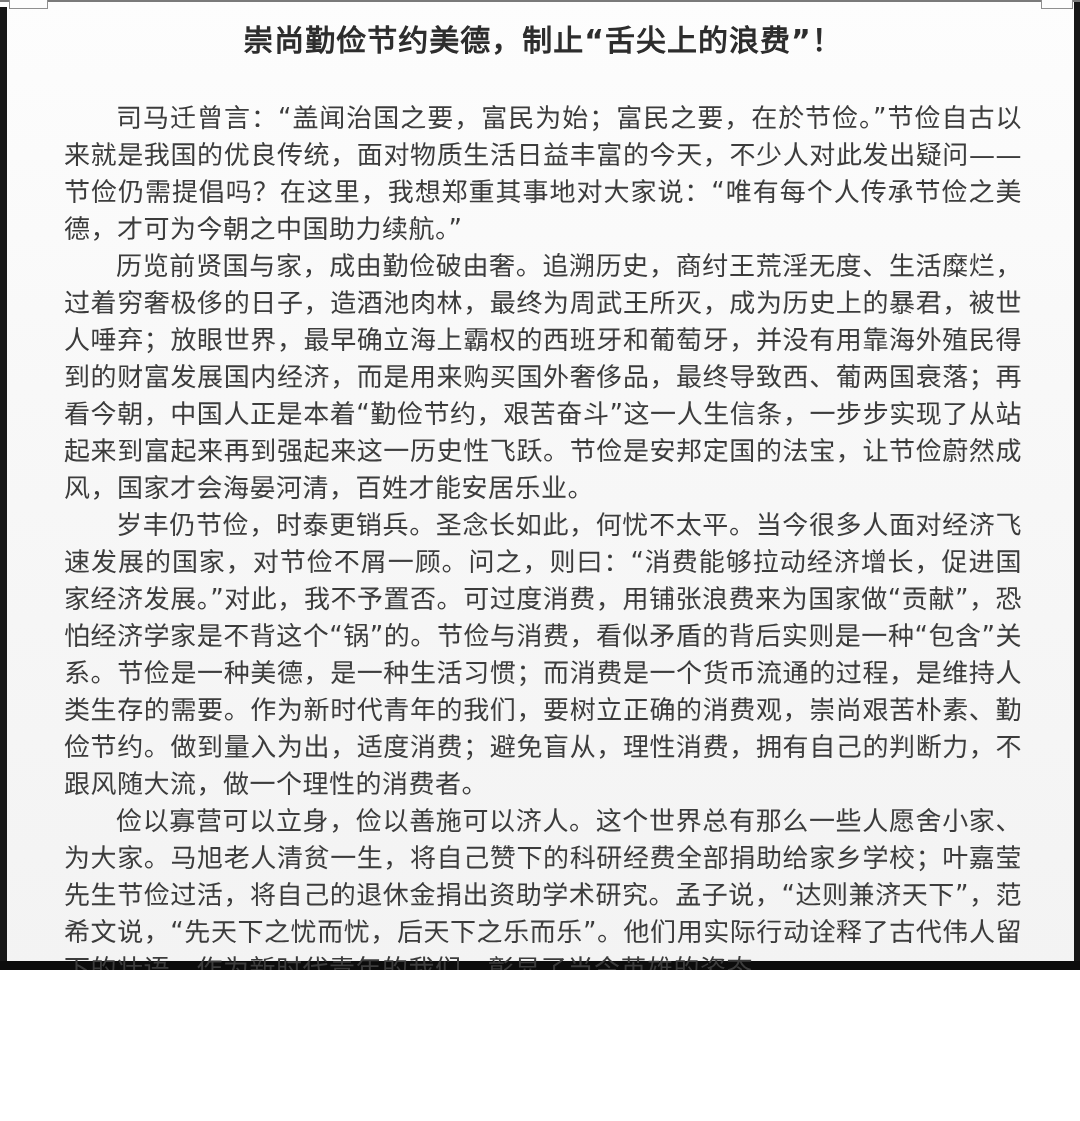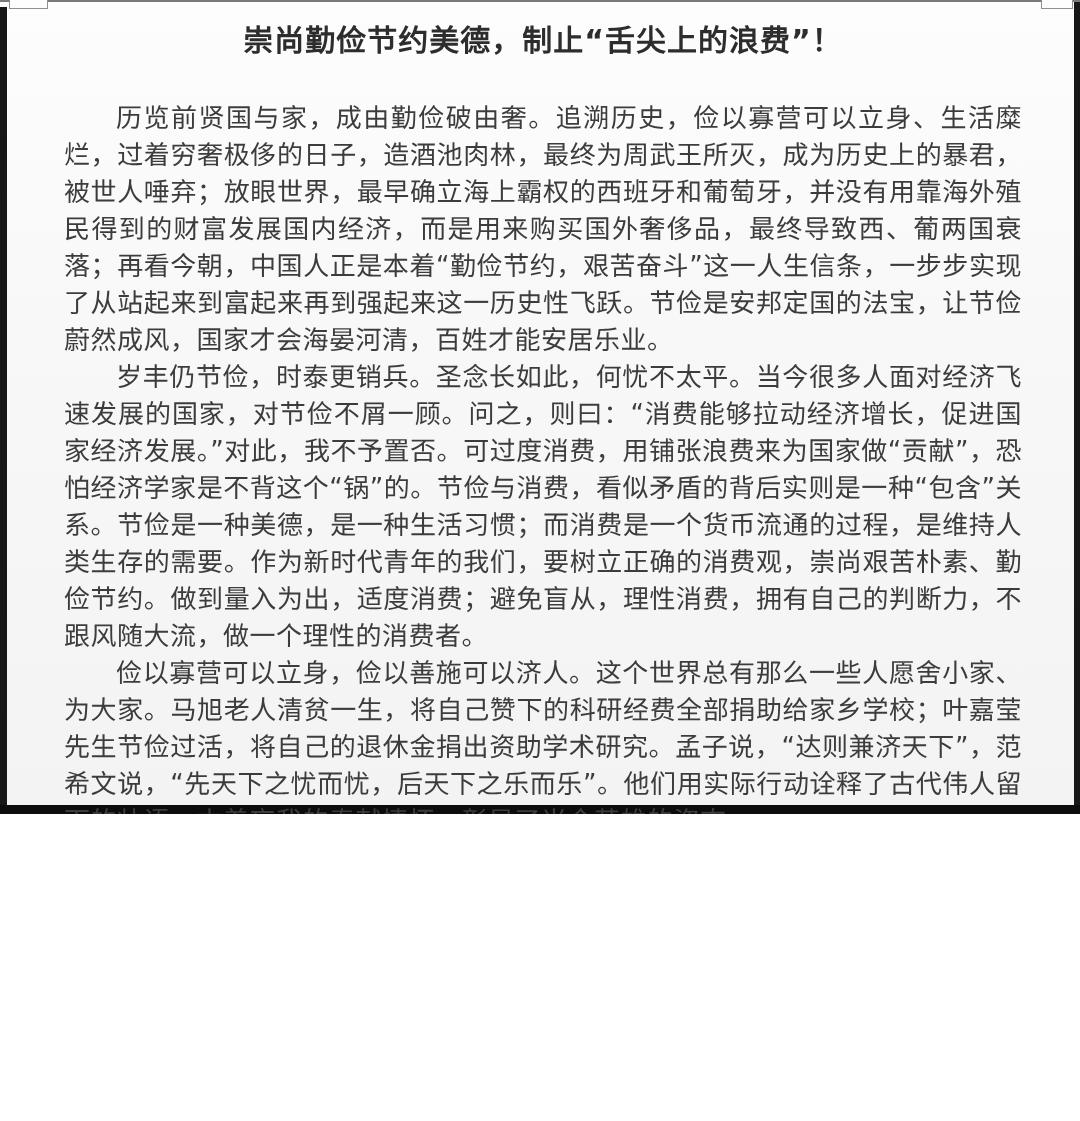--- a/index.html
+++ b/index.html
@@ -3,21 +3,21 @@
 <meta charset="utf-8">
 <style>
   html, body {
     margin: 0;
     padding: 0;
     background: #ffffff;
   }
   .photo {
     position: relative;
     width: 1080px;
-    height: 814px;
+    height: 970px;
     overflow: hidden;
     background: linear-gradient(180deg, #fdfdfd 0%, #f8f8f8 40%, #f3f3f3 100%);
     font-family: "DejaVu Sans", "Liberation Sans", sans-serif;
   }
 
   
   .edge-top {
     position: absolute; top: 0; left: 0; right: 0;
     height: 2px; background: #7a7a7a;
   }
@@ -89,24 +89,25 @@
   <div class="edge-top"></div>
   <div class="edge-left"></div>
   <div class="edge-right"></div>
   <div class="edge-bottom"></div>
   <div class="tab-left"></div>
   <div class="tab-right"></div>
 
   <div class="content">
     <h1 class="title">崇尚勤俭节约美德，制止“舌尖上的浪费”！</h1>
 
+    <p class="para">司马迁曾言：“盖闻治国之要，富民为始；富民之要，在於节俭。”节俭自古以来就是我国的优良传统，面对物质生活日益丰富的今天，不少人对此发出疑问——节俭仍需提倡吗？在这里，我想郑重其事地对大家说：“唯有每个人传承节俭之美德，才可为今朝之中国助力续航。”</p>
 
-    <p class="para">历览前贤国与家，成由勤俭破由奢。追溯历史，俭以寡营可以立身、生活糜烂，过着穷奢极侈的日子，造酒池肉林，最终为周武王所灭，成为历史上的暴君，被世人唾弃；放眼世界，最早确立海上霸权的西班牙和葡萄牙，并没有用靠海外殖民得到的财富发展国内经济，而是用来购买国外奢侈品，最终导致西、葡两国衰落；再看今朝，中国人正是本着“勤俭节约，艰苦奋斗”这一人生信条，一步步实现了从站起来到富起来再到强起来这一历史性飞跃。节俭是安邦定国的法宝，让节俭蔚然成风，国家才会海晏河清，百姓才能安居乐业。</p>
+    <p class="para">历览前贤国与家，成由勤俭破由奢。追溯历史，商纣王荒淫无度、生活糜烂，过着穷奢极侈的日子，造酒池肉林，最终为周武王所灭，成为历史上的暴君，被世人唾弃；放眼世界，最早确立海上霸权的西班牙和葡萄牙，并没有用靠海外殖民得到的财富发展国内经济，而是用来购买国外奢侈品，最终导致西、葡两国衰落；再看今朝，中国人正是本着“勤俭节约，艰苦奋斗”这一人生信条，一步步实现了从站起来到富起来再到强起来这一历史性飞跃。节俭是安邦定国的法宝，让节俭蔚然成风，国家才会海晏河清，百姓才能安居乐业。</p>
 
     <p class="para">岁丰仍节俭，时泰更销兵。圣念长如此，何忧不太平。当今很多人面对经济飞速发展的国家，对节俭不屑一顾。问之，则曰：“消费能够拉动经济增长，促进国家经济发展。”对此，我不予置否。可过度消费，用铺张浪费来为国家做“贡献”，恐怕经济学家是不背这个“锅”的。节俭与消费，看似矛盾的背后实则是一种“包含”关系。节俭是一种美德，是一种生活习惯；而消费是一个货币流通的过程，是维持人类生存的需要。作为新时代青年的我们，要树立正确的消费观，崇尚艰苦朴素、勤俭节约。做到量入为出，适度消费；避免盲从，理性消费，拥有自己的判断力，不跟风随大流，做一个理性的消费者。</p>
 
-    <p class="para">俭以寡营可以立身，俭以善施可以济人。这个世界总有那么一些人愿舍小家、为大家。马旭老人清贫一生，将自己赞下的科研经费全部捐助给家乡学校；叶嘉莹先生节俭过活，将自己的退休金捐出资助学术研究。孟子说，“达则兼济天下”，范希文说，“先天下之忧而忧，后天下之乐而乐”。他们用实际行动诠释了古代伟人留下的壮语，本着忘我的奉献情怀，彰显了当今英雄的姿态。</p>
+    <p class="para">俭以寡营可以立身，俭以善施可以济人。这个世界总有那么一些人愿舍小家、为大家。马旭老人清贫一生，将自己赞下的科研经费全部捐助给家乡学校；叶嘉莹先生节俭过活，将自己的退休金捐出资助学术研究。孟子说，“达则兼济天下”，范希文说，“先天下之忧而忧，后天下之乐而乐”。他们用实际行动诠释了古代伟人留下的壮语，作为新时代青年的我们，彰显了当今英雄的姿态。</p>
 
 
     <div class="signature">19 会计一班  张科  2019090323</div>
   </div>
 
 </div>
 
 </body></html>

